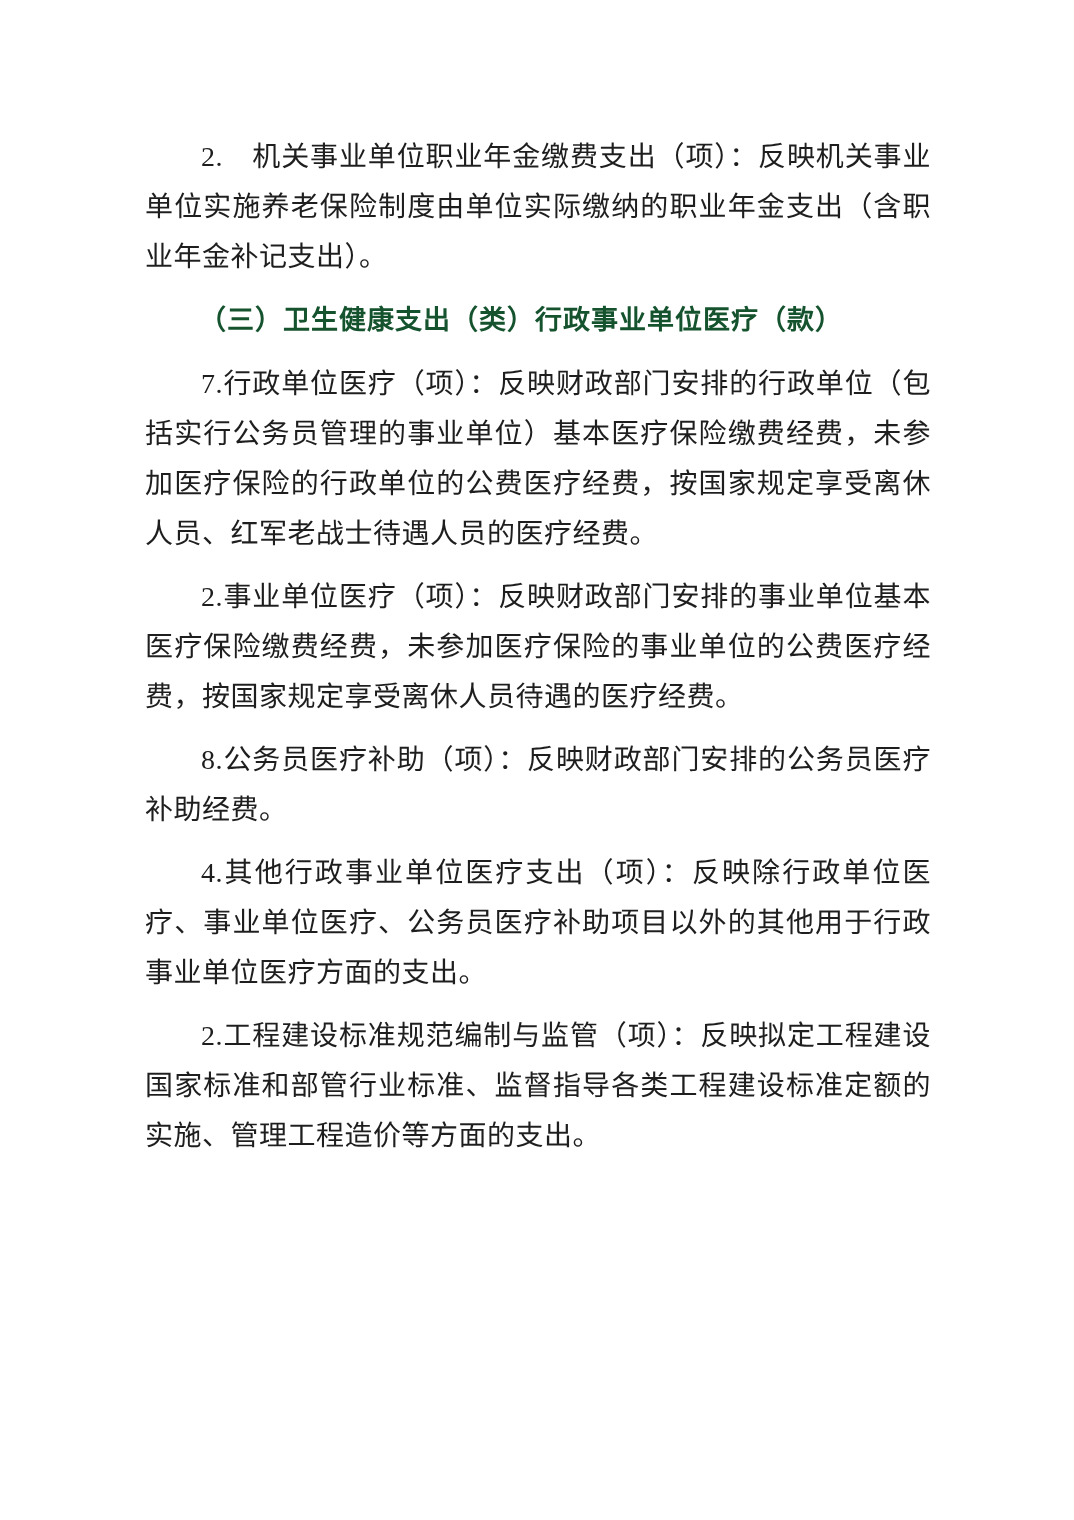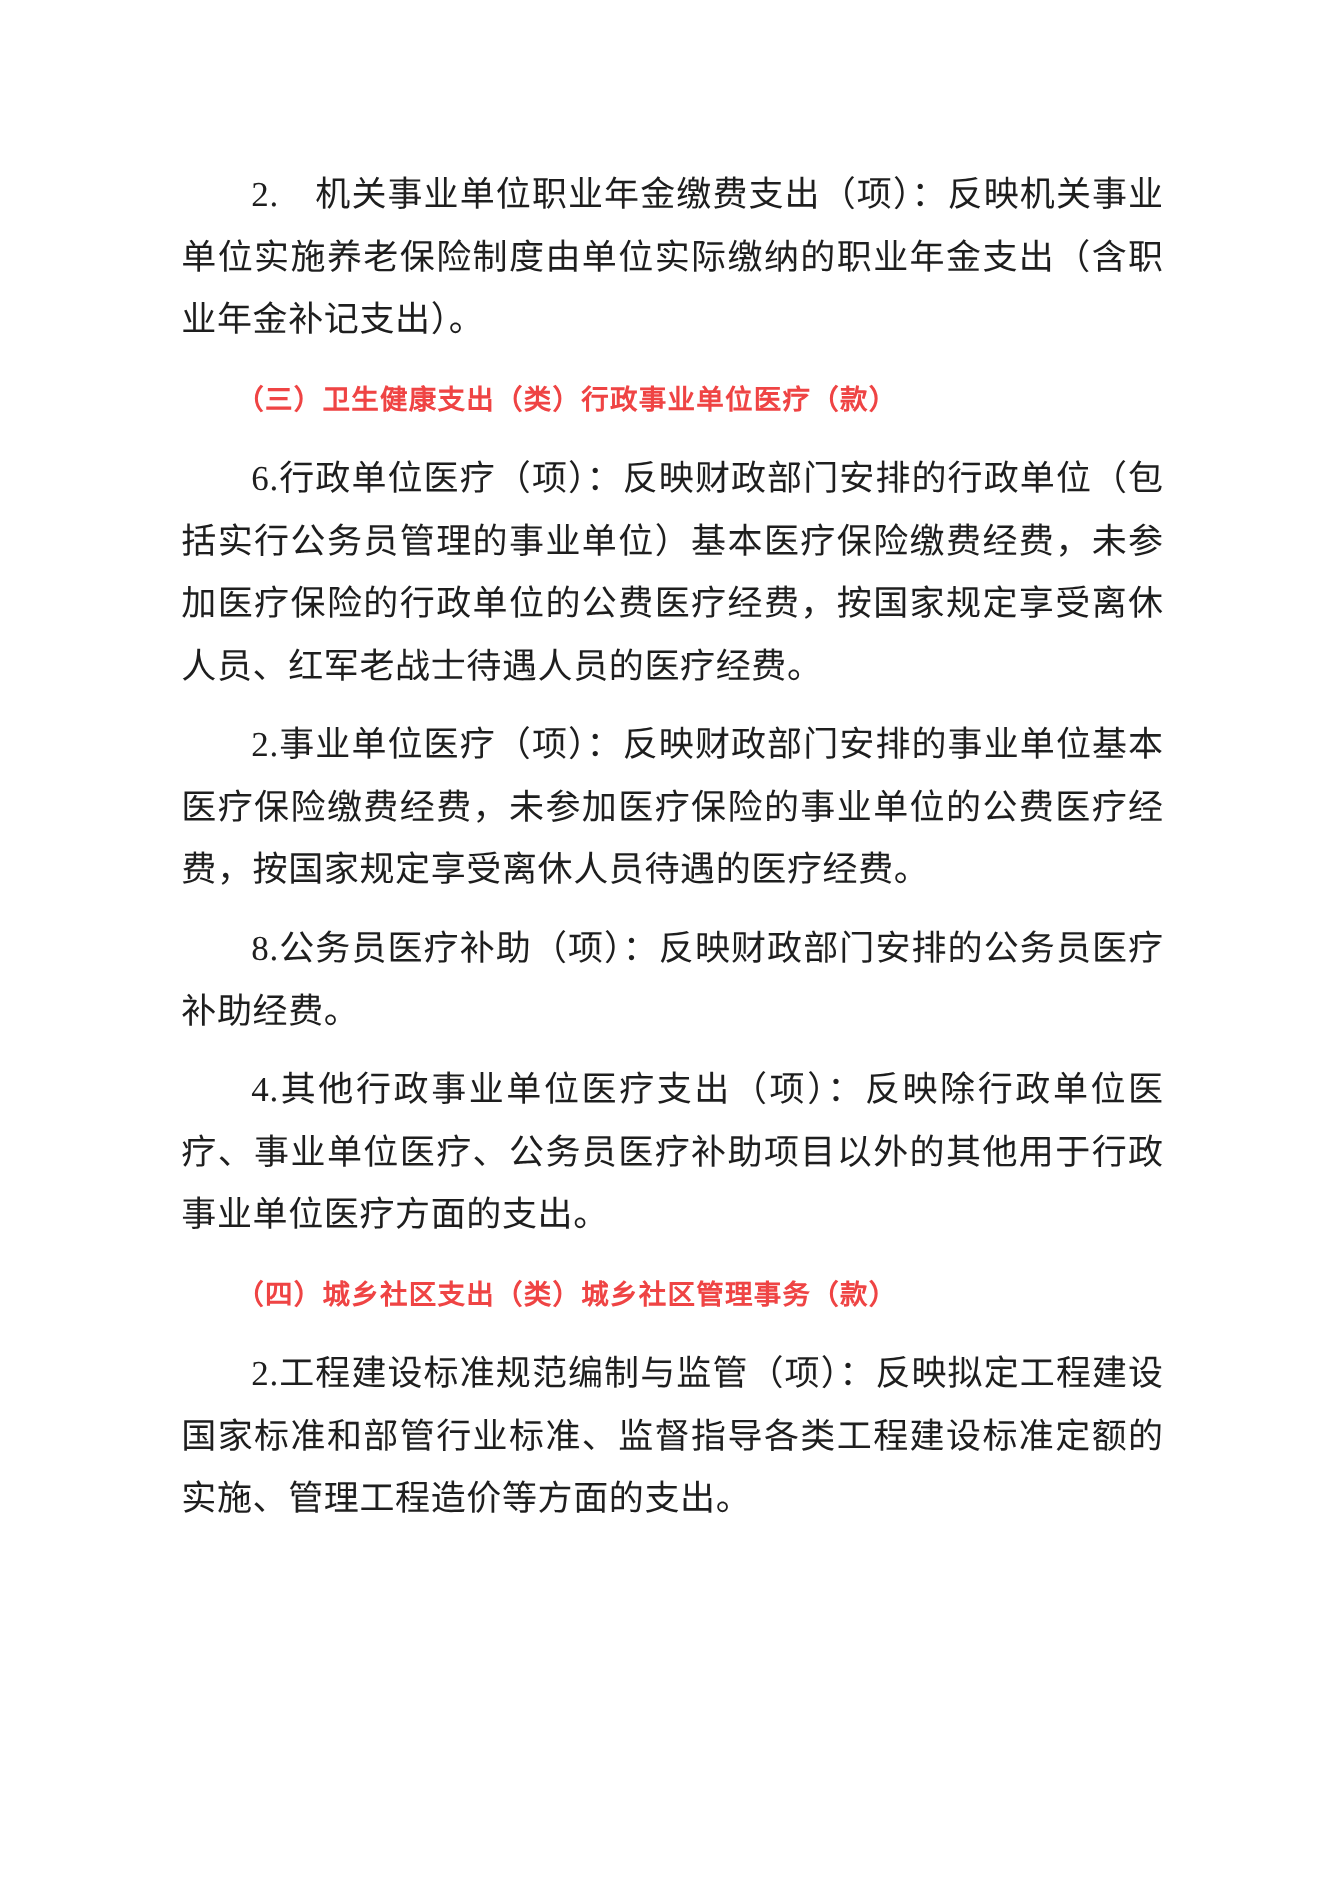--- a/index.html
+++ b/index.html
@@ -28,34 +28,33 @@
     letter-spacing: 0.5px;
   }
   .doc p.para {
     margin: 0 0 13px 0;
     text-indent: 2em;
     font-weight: 400;
   }
   .doc h3.heading {
     margin: 5px 0 14px 0;
     text-indent: 2em;
-    font-size: 22px;
+    font-size: 27px;
     line-height: 50px;
     font-weight: 700;
-    color: #ef4444;
+    color: #14532d;
     letter-spacing: 1px;
   }
 </style>
 </head>
 <body>
 
 <div class="page">
   <main class="doc">
       <p class="para">2.　机关事业单位职业年金缴费支出（项）：反映机关事业单位实施养老保险制度由单位实际缴纳的职业年金支出（含职业年金补记支出）。</p>
       <h3 class="heading">（三）卫生健康支出（类）行政事业单位医疗（款）</h3>
-      <p class="para">6.行政单位医疗（项）：反映财政部门安排的行政单位（包括实行公务员管理的事业单位）基本医疗保险缴费经费，未参加医疗保险的行政单位的公费医疗经费，按国家规定享受离休人员、红军老战士待遇人员的医疗经费。</p>
+      <p class="para">7.行政单位医疗（项）：反映财政部门安排的行政单位（包括实行公务员管理的事业单位）基本医疗保险缴费经费，未参加医疗保险的行政单位的公费医疗经费，按国家规定享受离休人员、红军老战士待遇人员的医疗经费。</p>
       <p class="para">2.事业单位医疗（项）：反映财政部门安排的事业单位基本医疗保险缴费经费，未参加医疗保险的事业单位的公费医疗经费，按国家规定享受离休人员待遇的医疗经费。</p>
       <p class="para">8.公务员医疗补助（项）：反映财政部门安排的公务员医疗补助经费。</p>
       <p class="para">4.其他行政事业单位医疗支出（项）：反映除行政单位医疗、事业单位医疗、公务员医疗补助项目以外的其他用于行政事业单位医疗方面的支出。</p>
-      <h3 class="heading">（四）城乡社区支出（类）城乡社区管理事务（款）</h3>
       <p class="para">2.工程建设标准规范编制与监管（项）：反映拟定工程建设国家标准和部管行业标准、监督指导各类工程建设标准定额的实施、管理工程造价等方面的支出。</p>
     </main>
 </div>
 
 </body></html>

